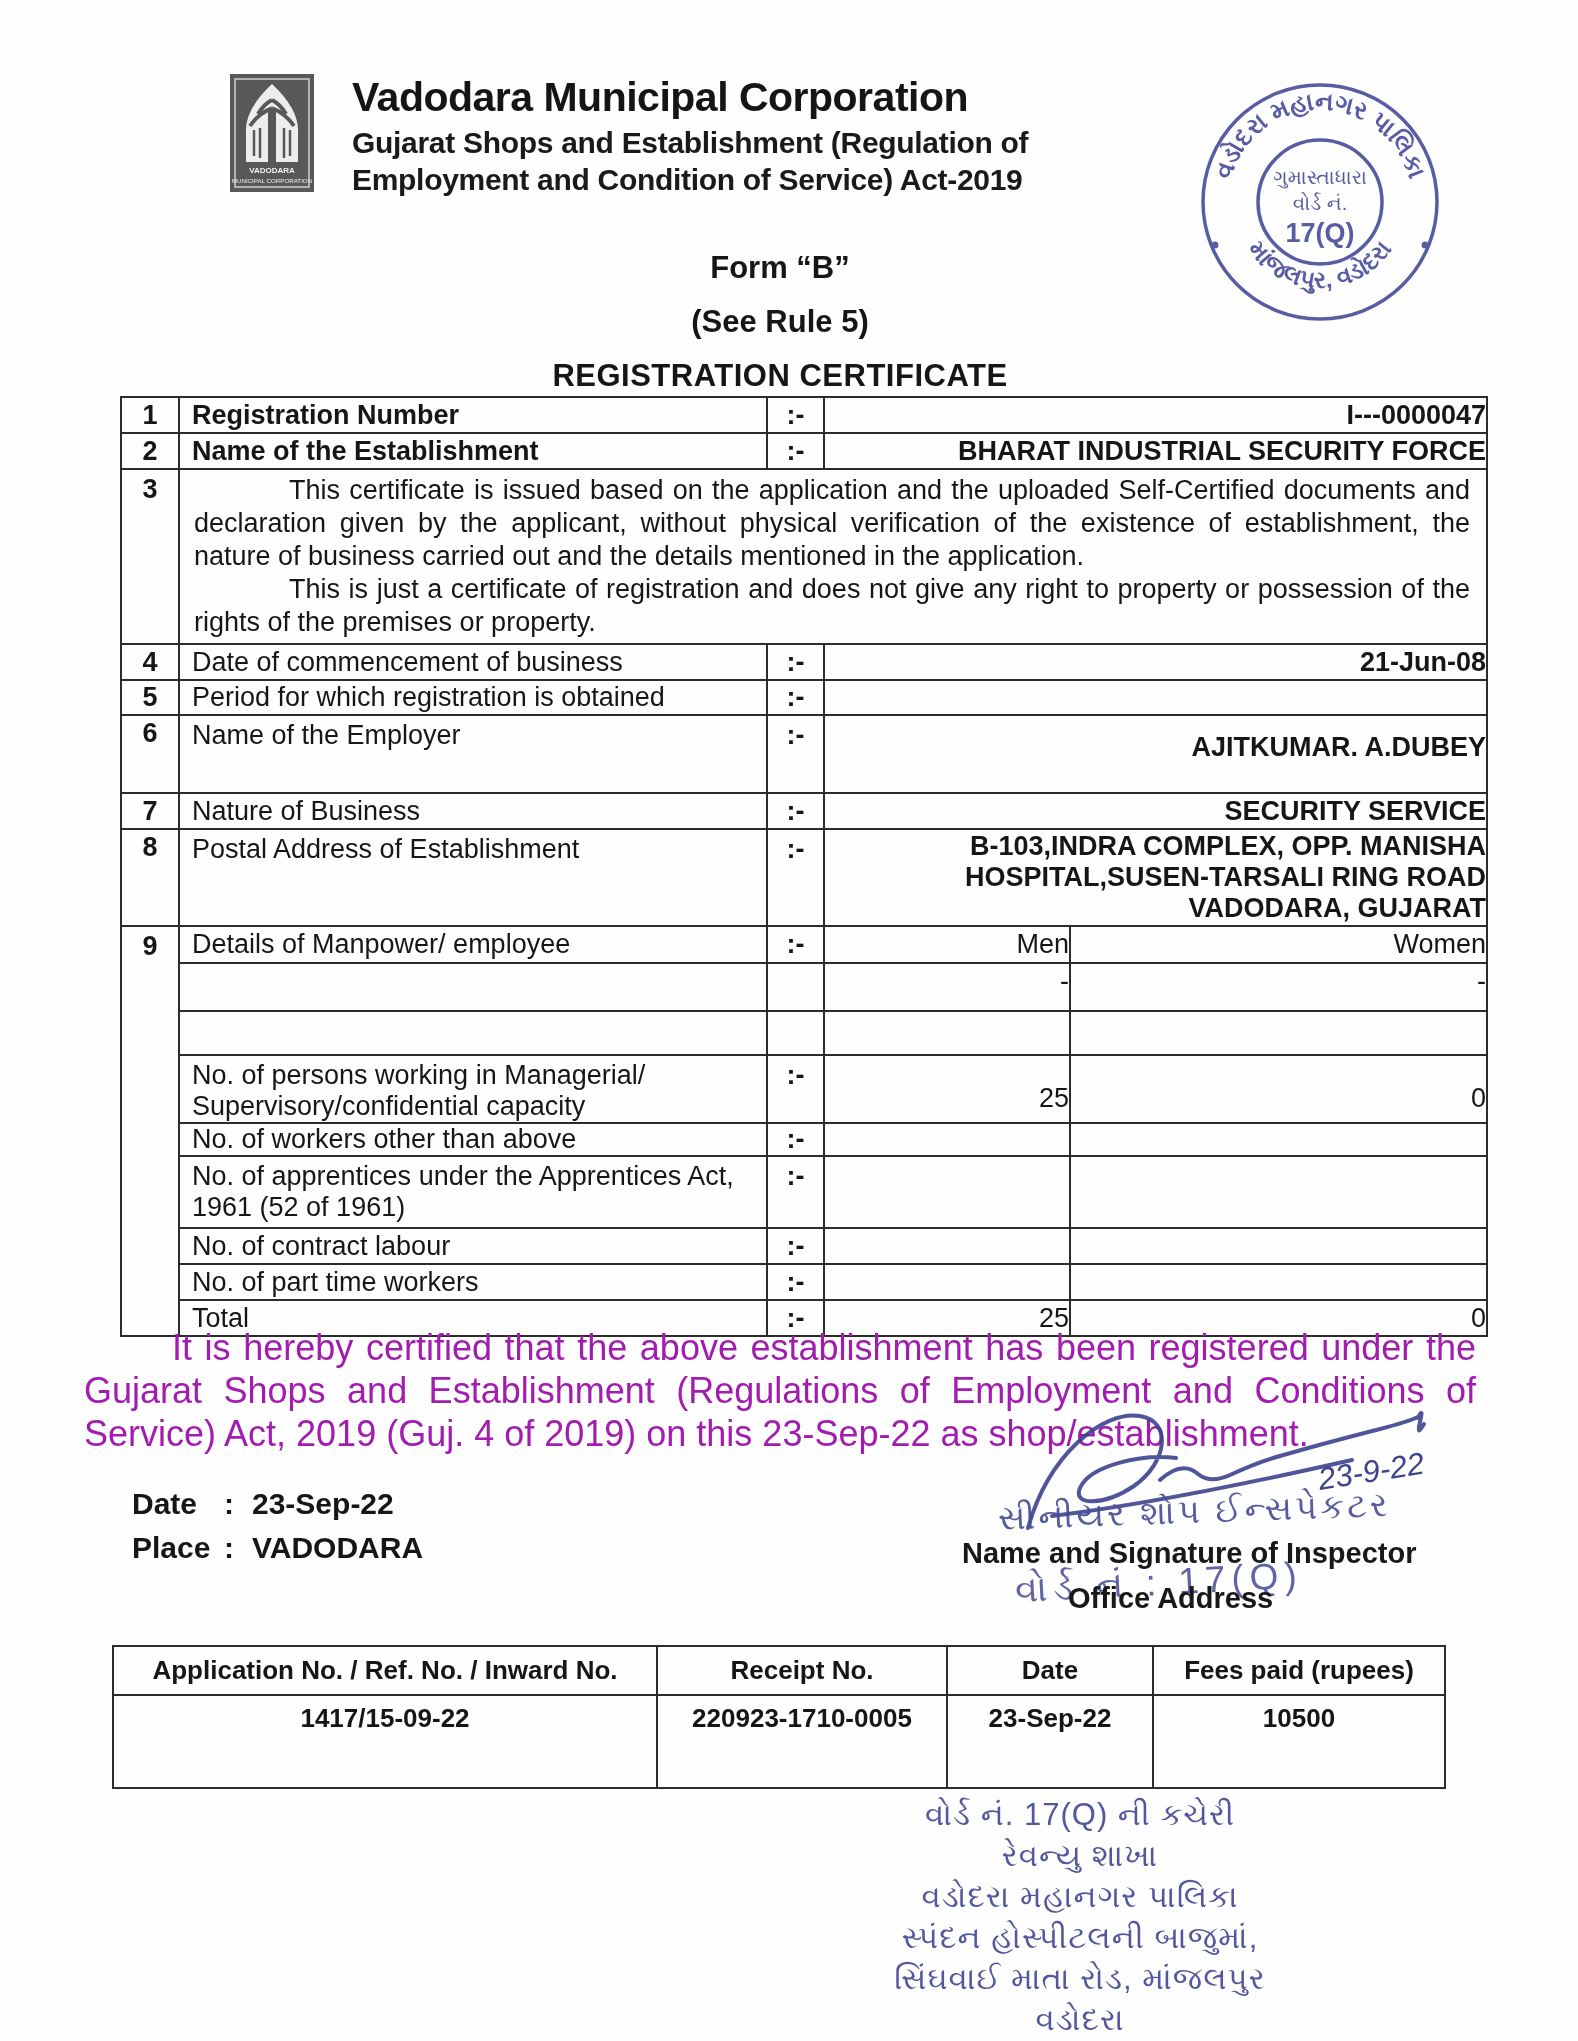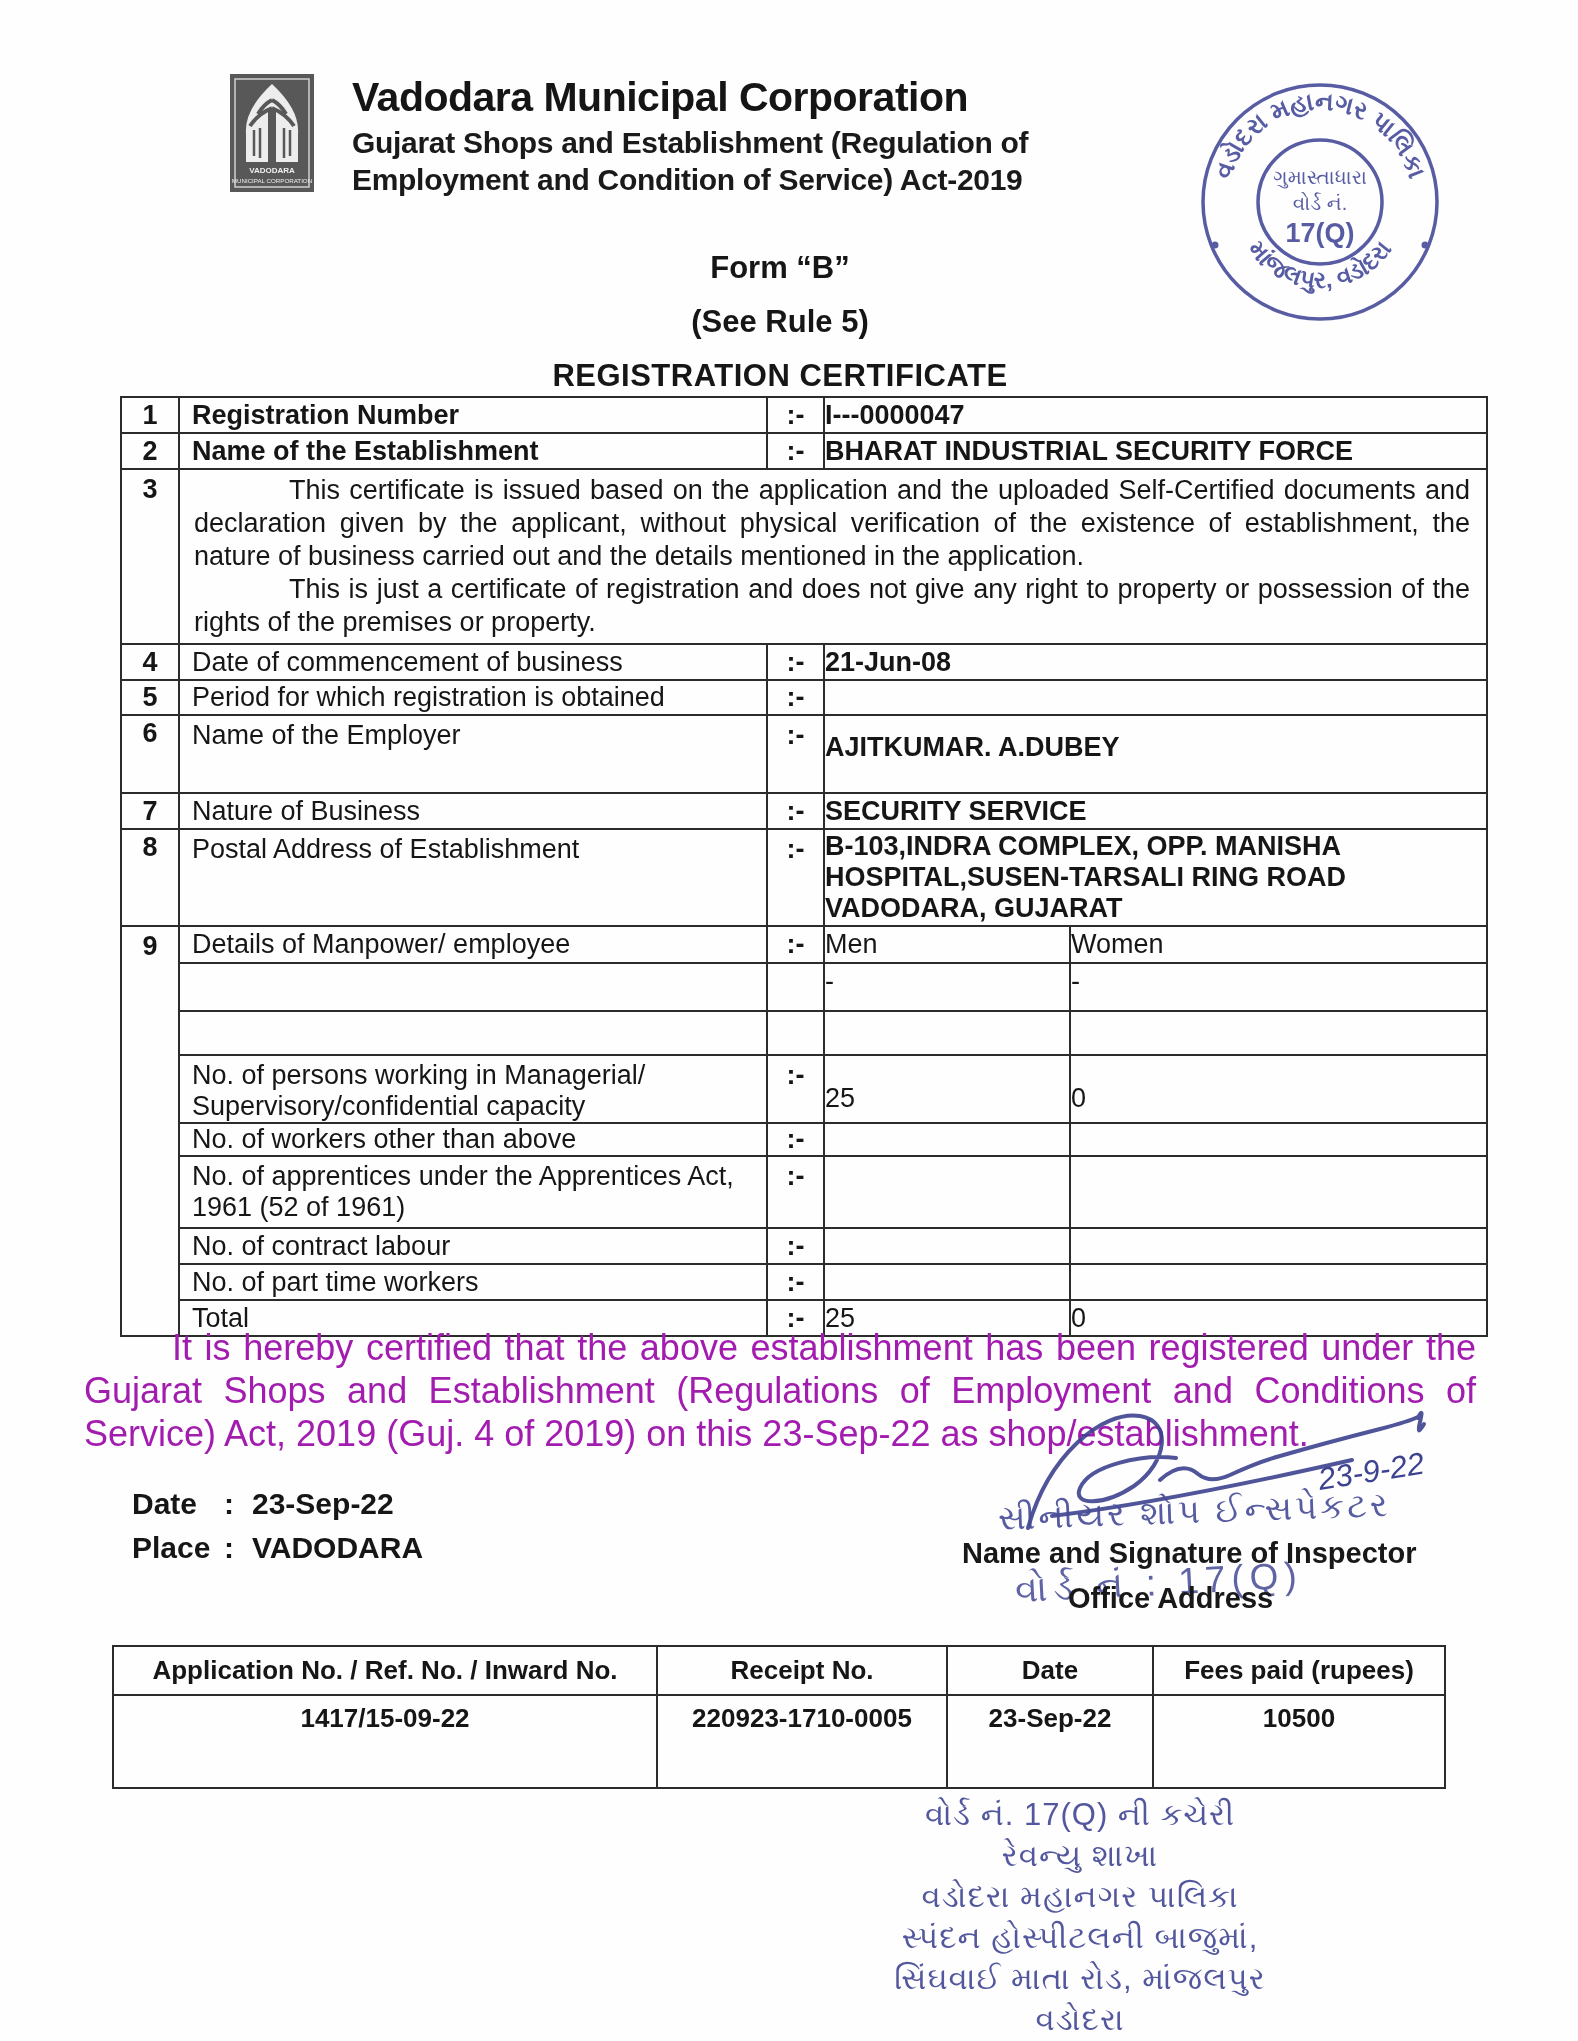--- a/index.html
+++ b/index.html
@@ -25,21 +25,21 @@
   
   .main-table{
     position:absolute;left:120px;top:396px;width:1368px;
     border-collapse:collapse;table-layout:fixed;
     font-size:27px;color:#161616;
   }
   .main-table td{border:2px solid #2c2c2c;padding:0;vertical-align:middle;}
   .main-table .num{text-align:center;font-weight:bold;}
   .main-table .lbl{padding-left:12px;padding-right:6px;line-height:31px;}
   .main-table .col{text-align:center;font-weight:bold;}
-  .main-table .val{text-align:left;}
+  .main-table .val{text-align:right;}
   .main-table .b{font-weight:bold;}
   .para-cell{padding:4px 16px 4px 14px !important;vertical-align:top !important;}
   .para{font-size:27px;line-height:33px;text-align:justify;text-indent:95px;}
   .addr-line{line-height:31px;font-weight:bold;}
 
   
   .certify{
     position:absolute;left:84px;top:1326px;width:1392px;
     font-size:36px;line-height:43px;text-align:justify;text-indent:88px;color:#a21caf;
   }

